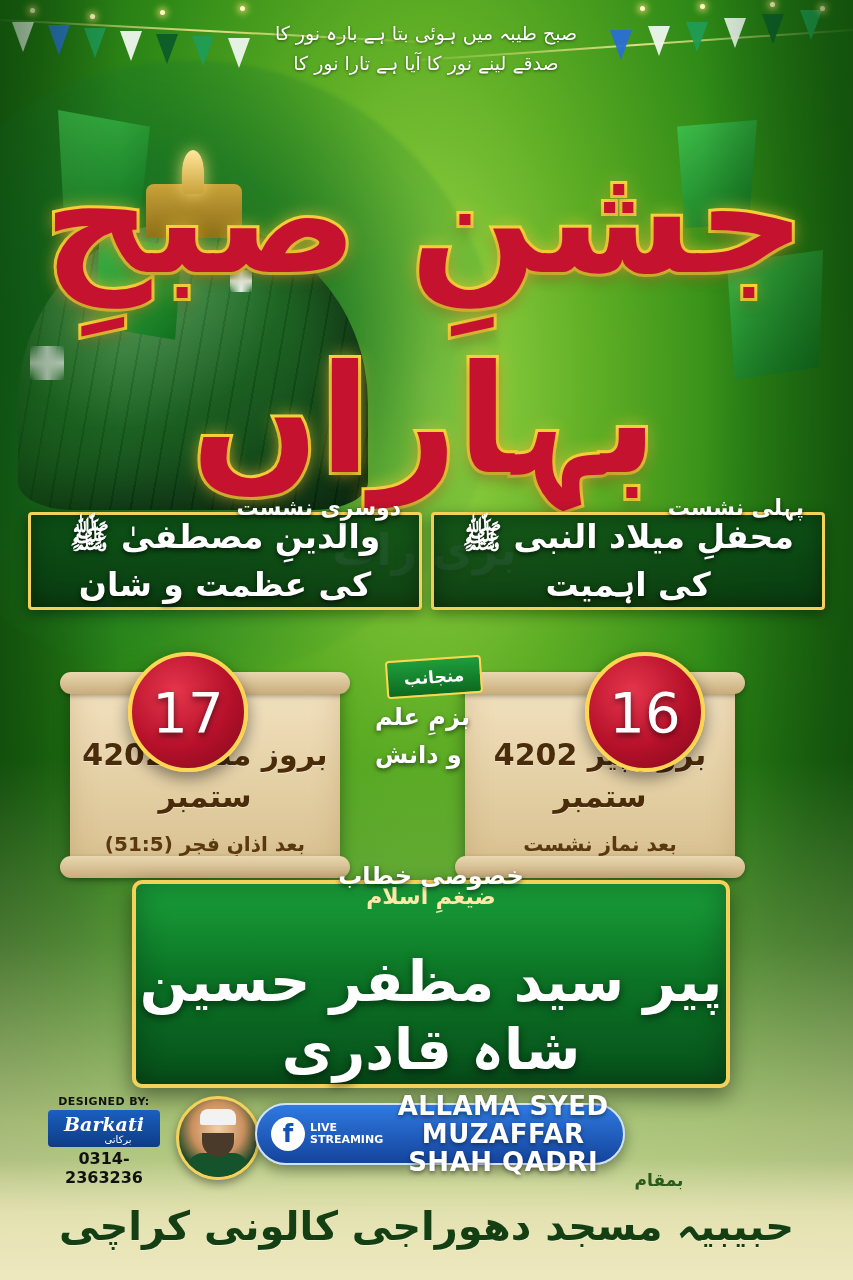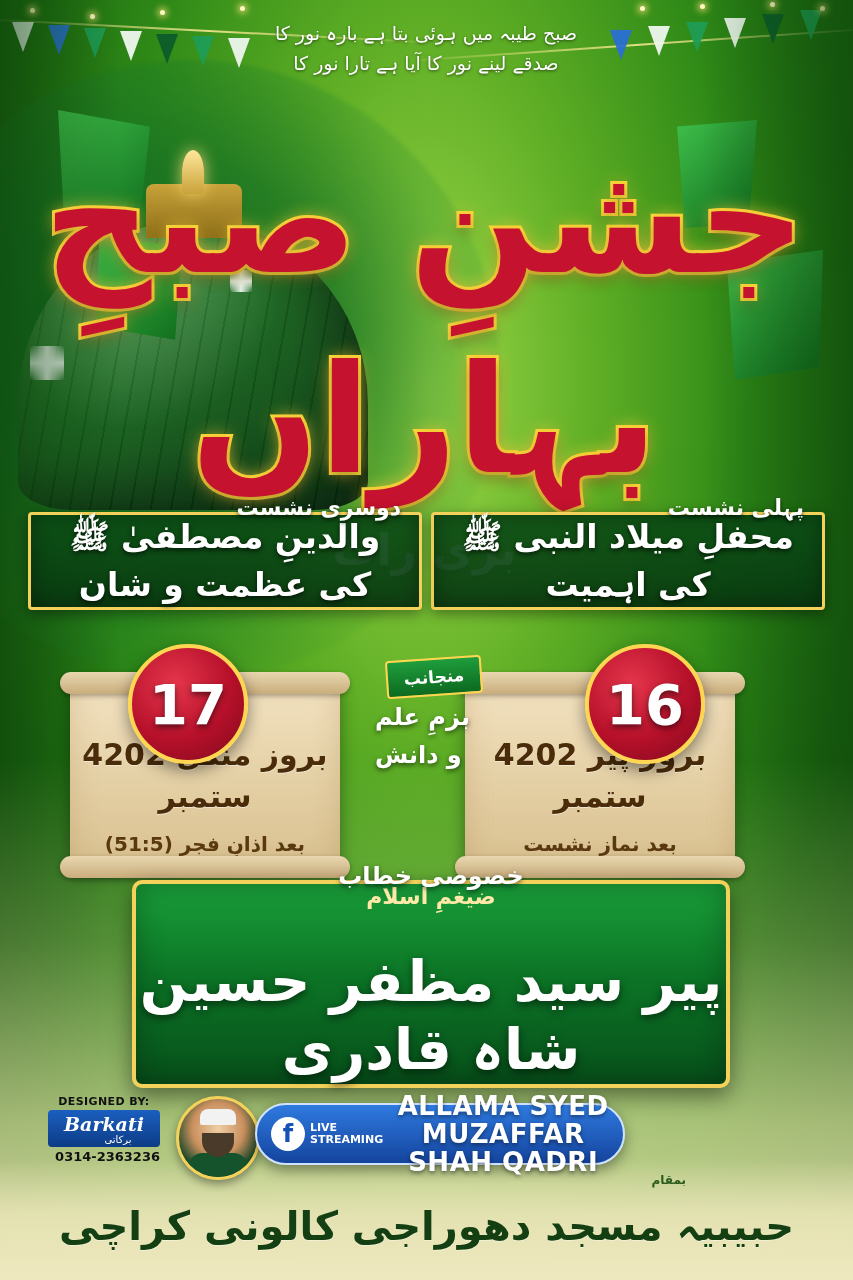--- a/index.html
+++ b/index.html
@@ -298,33 +298,33 @@
     left: 0;
     right: 0;
     bottom: 14px;
     text-align: center;
     color: #5a3810;
     font-size: 20px;
     font-weight: bold;
   }
   .date-badge {
     position: absolute;
-    top: 4px;
+    top: 12px;
     width: 112px;
     height: 112px;
     border-radius: 50%;
     background: radial-gradient(circle at 38% 32%, #e5364c 0%, #b6102a 55%, #7d0a1c 100%);
     border: 4px solid #ffd651;
     box-shadow: 0 6px 16px rgba(0,0,0,0.45);
     display: flex;
     align-items: center;
     justify-content: center;
     color: #ffffff;
     font-size: 56px;
-    font-weight: bold;
+    font-weight: normal;
     text-shadow: 0 3px 6px rgba(0,0,0,0.55);
   }
   .badge-right { right: 148px; }
   .badge-left { left: 128px; }
 
   .center-tag {
     position: absolute;
     left: 375px;
     top: 58px;
     width: 110px;
@@ -511,46 +511,45 @@
     line-height: 20px;
   }
   .designer-logo-sub {
     font-size: 10px;
     line-height: 11px;
     padding-left: 28px;
   }
   .designer-phone {
     margin-top: 2px;
     color: #111111;
-    font-size: 13px;
-    font-weight: bold;
-    text-align: right;
+    font-size: 16px;
+    font-weight: bold;
   }
 
   
   .venue {
     position: absolute;
     left: 0;
     top: 1200px;
     width: 853px;
     text-align: center;
     color: #143f12;
     font-size: 40px;
     font-weight: bold;
     line-height: 52px;
     text-shadow: 0 1px 0 rgba(255,255,255,0.4);
   }
   .venue-mark {
     position: absolute;
     left: 632px;
     top: 1172px;
     width: 54px;
-    text-align: right;
+    text-align: center;
     color: #2a5a1c;
-    font-size: 12px;
+    font-size: 17px;
     font-weight: bold;
     line-height: 16px;
   }
 </style>
 </head>
 <body>
 
 <div class="poster">
 
   <div class="bg-dome-glow"></div>

